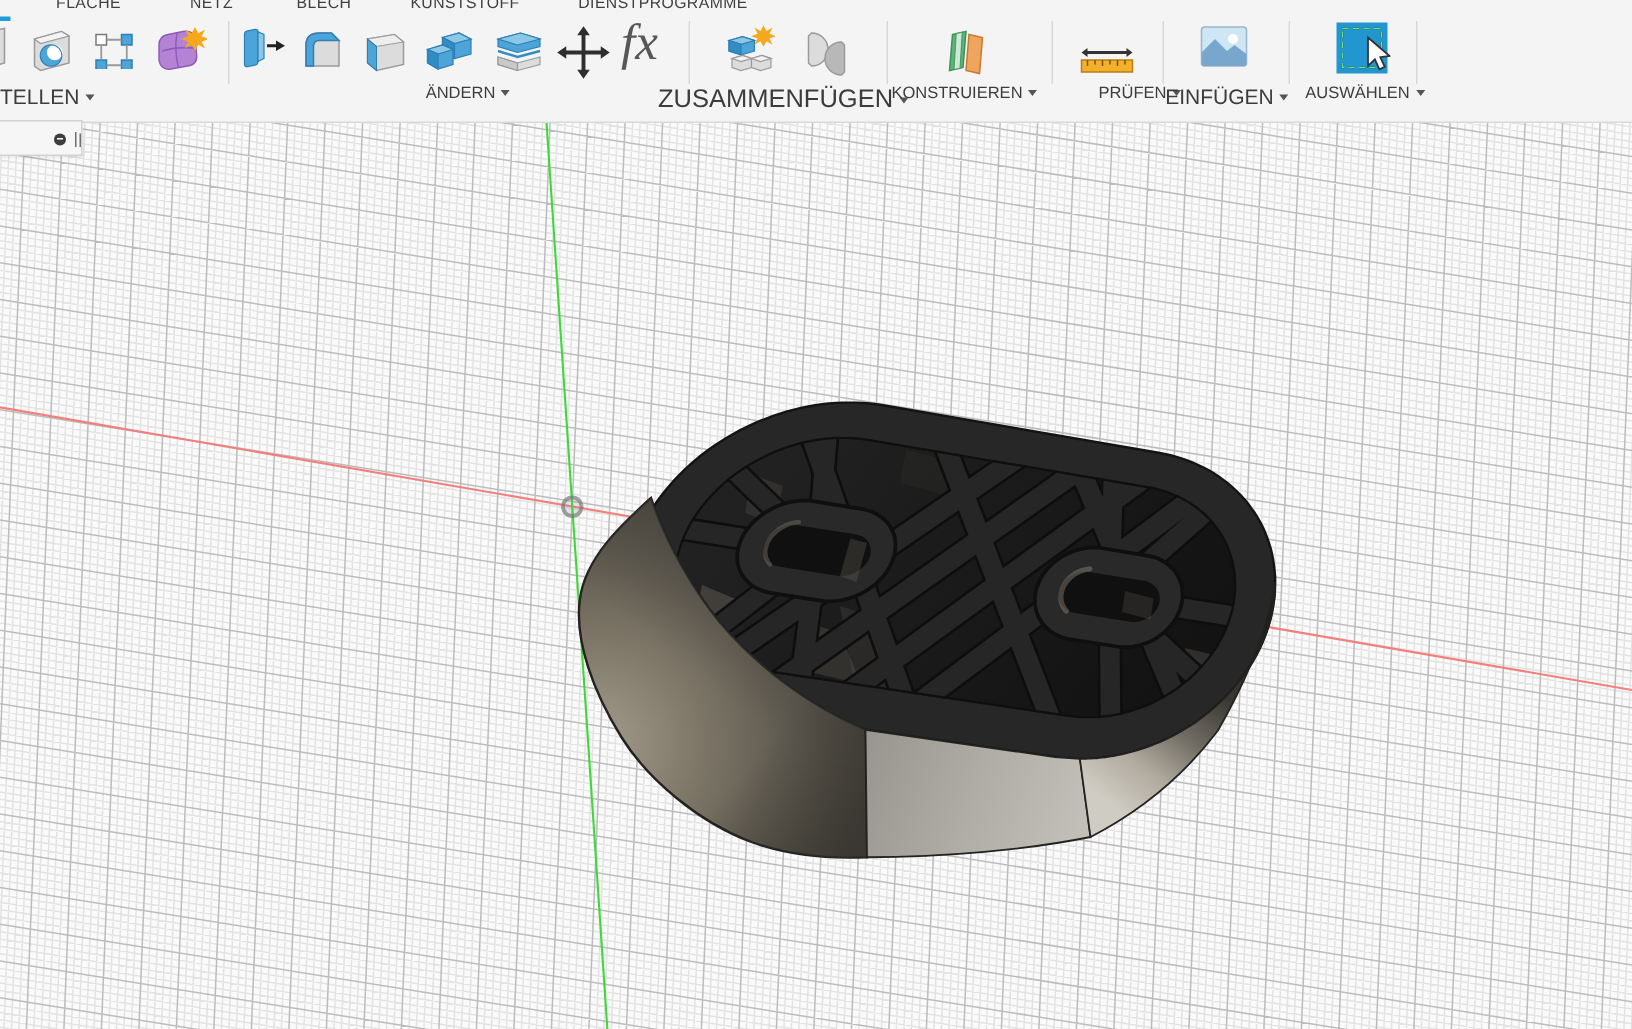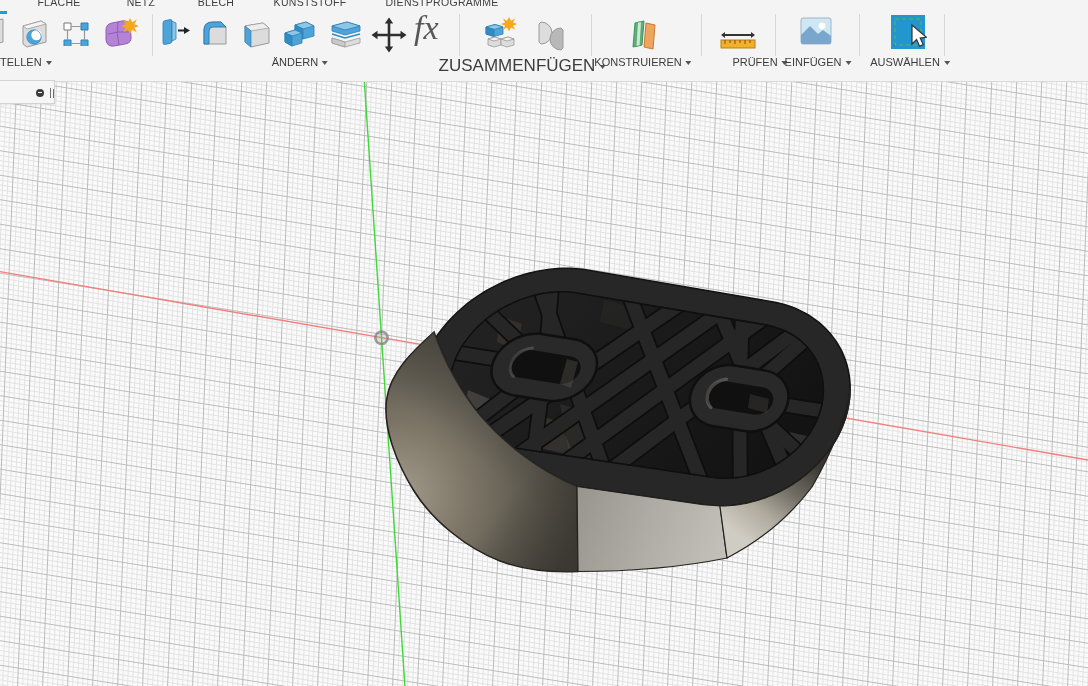--- a/index.html
+++ b/index.html
@@ -188,25 +188,25 @@
 <rect x="2" y="3" width="30" height="26" rx="2" fill="none"></rect>
 <circle cx="23" cy="11" r="3.4" fill="#fdfdfb"></circle>
 <path d="M2 20 L11 11 L19 19 L24 15 L32 21 L32 27 a2 2 0 0 1 -2 2 L4 29 a2 2 0 0 1 -2 -2 Z" fill="#78a6cc"></path>
       </svg></div>
     <div style="position:absolute;left:889px;top:13px"><svg width="38" height="38" viewBox="0 0 38 38">
         <rect x="2" y="2" width="34" height="34" fill="#2196cf"></rect>
 <rect x="6" y="6" width="26" height="26" fill="none" stroke="#0b5e88" stroke-width="1.6" stroke-dasharray="4 3"></rect>
 <rect x="6" y="6" width="26" height="26" fill="none" stroke="#7adf7a" stroke-width="1" stroke-dasharray="4 3"></rect>
 <path d="M23 12 l0 19 l4.6 -4.4 l3 6.6 l3.6 -1.6 l-3 -6.5 l6.2 -0.8 Z" fill="#fff" stroke="#333" stroke-width="1.2"></path>
       </svg></div>
-    <div style="position:absolute;left:0px;top:56px;font-size:11px;color:#3c3c3c;white-space:nowrap">TELLEN<span style="display:inline-block;width:0;height:0;border-left:3.5px solid transparent;border-right:3.5px solid transparent;border-top:4.5px solid #555;margin-left:4px;vertical-align:middle"></span></div>
-    <div style="position:absolute;left:300px;top:56px;transform:translateX(-50%);font-size:11px;color:#3c3c3c;white-space:nowrap">ÄNDERN<span style="display:inline-block;width:0;height:0;border-left:3.5px solid transparent;border-right:3.5px solid transparent;border-top:4.5px solid #555;margin-left:4px;vertical-align:middle"></span></div>
+    <div style="position:absolute;left:0px;top:56px;font-size:14px;color:#3c3c3c;white-space:nowrap">TELLEN<span style="display:inline-block;width:0;height:0;border-left:3.5px solid transparent;border-right:3.5px solid transparent;border-top:4.5px solid #555;margin-left:4px;vertical-align:middle"></span></div>
+    <div style="position:absolute;left:312px;top:56px;transform:translateX(-50%);font-size:11px;color:#3c3c3c;white-space:nowrap">ÄNDERN<span style="display:inline-block;width:0;height:0;border-left:3.5px solid transparent;border-right:3.5px solid transparent;border-top:4.5px solid #555;margin-left:4px;vertical-align:middle"></span></div>
     <div style="position:absolute;left:522px;top:56px;transform:translateX(-50%);font-size:17px;color:#3c3c3c;white-space:nowrap">ZUSAMMENFÜGEN<span style="display:inline-block;width:0;height:0;border-left:3.5px solid transparent;border-right:3.5px solid transparent;border-top:4.5px solid #555;margin-left:4px;vertical-align:middle"></span></div>
     <div style="position:absolute;left:643px;top:56px;transform:translateX(-50%);font-size:11px;color:#3c3c3c;white-space:nowrap">KONSTRUIEREN<span style="display:inline-block;width:0;height:0;border-left:3.5px solid transparent;border-right:3.5px solid transparent;border-top:4.5px solid #555;margin-left:4px;vertical-align:middle"></span></div>
     <div style="position:absolute;left:760px;top:56px;transform:translateX(-50%);font-size:11px;color:#3c3c3c;white-space:nowrap">PRÜFEN<span style="display:inline-block;width:0;height:0;border-left:3.5px solid transparent;border-right:3.5px solid transparent;border-top:4.5px solid #555;margin-left:4px;vertical-align:middle"></span></div>
-    <div style="position:absolute;left:818px;top:56px;transform:translateX(-50%);font-size:11px;color:#3c3c3c;white-space:nowrap">EINFÜGEN<span style="display:inline-block;width:0;height:0;border-left:3.5px solid transparent;border-right:3.5px solid transparent;border-top:4.5px solid #555;margin-left:4px;vertical-align:middle"></span></div>
+    <div style="position:absolute;left:818px;top:56px;transform:translateX(-50%);font-size:14px;color:#3c3c3c;white-space:nowrap">EINFÜGEN<span style="display:inline-block;width:0;height:0;border-left:3.5px solid transparent;border-right:3.5px solid transparent;border-top:4.5px solid #555;margin-left:4px;vertical-align:middle"></span></div>
     <div style="position:absolute;left:910px;top:56px;transform:translateX(-50%);font-size:11px;color:#3c3c3c;white-space:nowrap">AUSWÄHLEN<span style="display:inline-block;width:0;height:0;border-left:3.5px solid transparent;border-right:3.5px solid transparent;border-top:4.5px solid #555;margin-left:4px;vertical-align:middle"></span></div>
 </div>
 <div style="position:absolute;left:0;top:80px;width:55px;height:24px;background:#f6f6f6;border:1px solid #d2d2d2;border-left:none;box-shadow:0 1px 2px rgba(0,0,0,0.08)">
 <div style="position:absolute;left:36px;top:7.5px;width:8px;height:8px;border-radius:50%;background:#3d3d3d"></div>
 <div style="position:absolute;left:37.8px;top:10.8px;width:4.5px;height:1.5px;background:#fff"></div>
 <div style="position:absolute;left:50px;top:6.5px;width:1.3px;height:10px;background:#6f6f6f"></div>
 <div style="position:absolute;left:52.6px;top:8px;width:1.3px;height:8.5px;background:#6f6f6f"></div>
 </div>
 </body></html>

